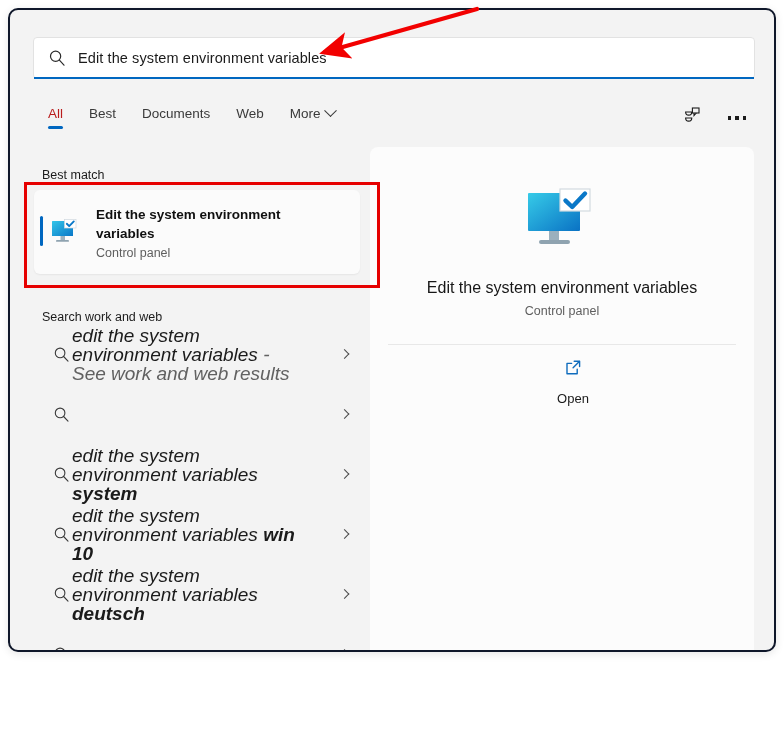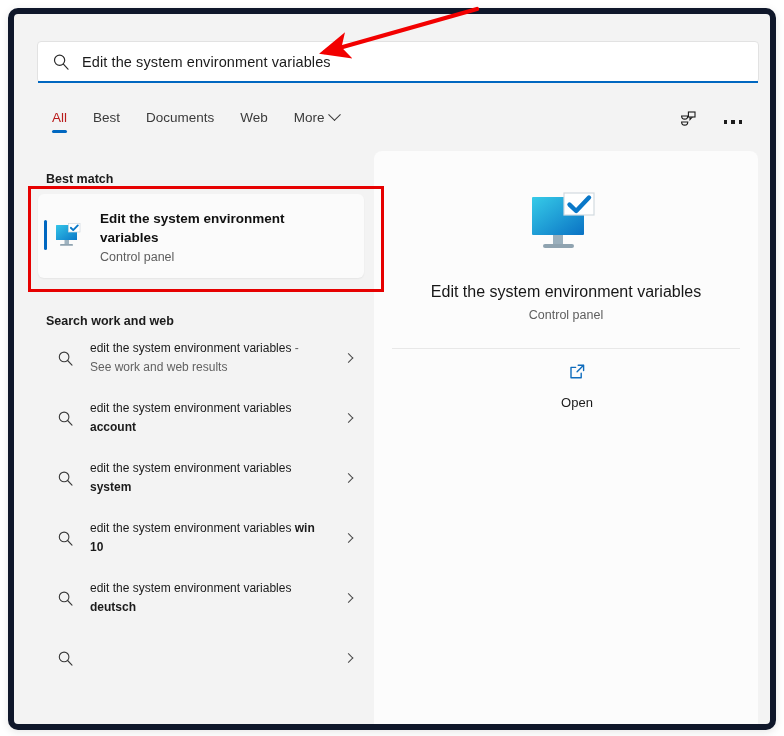--- a/index.html
+++ b/index.html
@@ -7,23 +7,23 @@
     width: 784px; height: 736px;
     background: #ffffff;
     font-family: "Liberation Sans", sans-serif;
     overflow: hidden;
   }
 
   
   #search-window {
     position: absolute;
     left: 8px; top: 8px;
-    width: 768px; height: 722px;
+    width: 768px; height: 644px;
     background: #f3f3f3;
-    border: 6px solid #0f172a;
+    border: 2px solid #0f172a;
     border-radius: 10px;
     box-shadow: 0 2px 8px rgba(0,0,0,0.10);
     overflow: hidden;
   }
 
   
   #searchbar-wrap {
     position: absolute;
     left: 23px; top: 27px;
     width: 722px; height: 42px;
@@ -105,21 +105,21 @@
   .dots i { width: 3.5px; height: 3.5px; background: #1b1b1b; display: block; }
 
   
   #left-col {
     position: absolute;
     left: 0; top: 138px;
     width: 368px; height: 584px;
   }
   .section-head {
     font-size: 12.5px;
-    font-weight: bold;
+    font-weight: normal;
     color: #1b1b1b;
     padding-left: 32px;
   }
   #best-match-head { position: absolute; top: 20px; }
   #work-web-head  { position: absolute; top: 138px; margin-top: 24px; }
 
   
   #best-match-card {
     position: absolute;
     left: 24px; top: 42px;
@@ -147,24 +147,24 @@
   
   #suggestions { position: absolute; top: 176px; left: 0; right: 0; }
   .sugg-row {
     position: relative;
     height: 60px;
     display: flex; align-items: center;
     padding-left: 40px; padding-right: 28px;
   }
   .sugg-icon { width: 22px; flex: none; display:flex; align-items:center; justify-content:center;}
   .sugg-label {
-    margin-left: 14px;
-    font-size: 12px; color: #1b1b1b;
+    font-size: 19px; color: #1b1b1b;
     line-height: 19px;
     max-width: 230px;
+    font-style: italic;
   }
   .sugg-label b { font-weight: bold; }
   .sugg-label .muted { color: #616161; }
   .sugg-chev {
     position: absolute; right: 30px; top: 50%;
     width: 7px; height: 7px;
     border-top: 1.4px solid #4a4a4a;
     border-right: 1.4px solid #4a4a4a;
     transform: translateY(-50%) rotate(45deg);
   }
@@ -316,21 +316,20 @@
           <span class="sugg-label">edit the system environment variables<span class="muted"> - See work and web results</span></span>
           <span class="sugg-chev"></span>
         </div>
         <div class="sugg-row">
           <span class="sugg-icon">
             <svg width="17" height="17" viewBox="0 0 17 17">
               <circle cx="7.1" cy="6.9" r="4.8" fill="none" stroke="#3a3a3a" stroke-width="1.1"></circle>
               <line x1="10.6" y1="10.5" x2="15" y2="15.2" stroke="#3a3a3a" stroke-width="1.1" stroke-linecap="round"></line>
             </svg>
           </span>
-          <span class="sugg-label">edit the system environment variables <b>account</b></span>
           <span class="sugg-chev"></span>
         </div>
         <div class="sugg-row">
           <span class="sugg-icon">
             <svg width="17" height="17" viewBox="0 0 17 17">
               <circle cx="7.1" cy="6.9" r="4.8" fill="none" stroke="#3a3a3a" stroke-width="1.1"></circle>
               <line x1="10.6" y1="10.5" x2="15" y2="15.2" stroke="#3a3a3a" stroke-width="1.1" stroke-linecap="round"></line>
             </svg>
           </span>
           <span class="sugg-label">edit the system environment variables <b>system</b></span>

